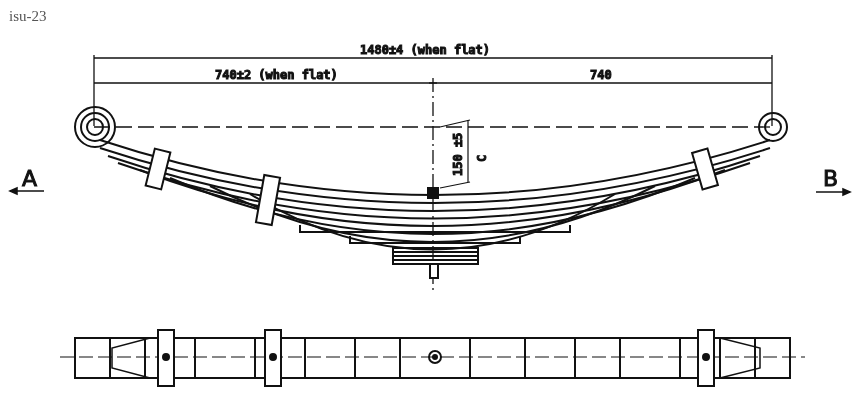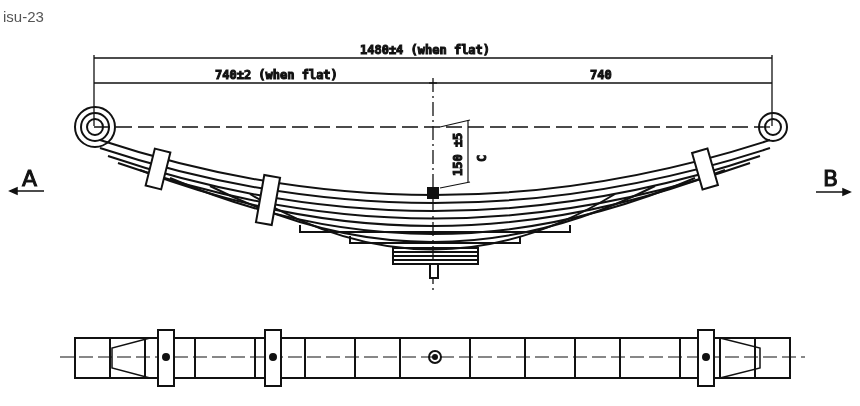--- a/index.html
+++ b/index.html
@@ -1,17 +1,17 @@
 <!DOCTYPE html>
 <html><head>
 <meta charset="utf-8">
 <style>
   html,body{margin:0;padding:0;background:#fff;}
   body{width:860px;height:406px;position:relative;overflow:hidden;font-family:"DejaVu Sans",sans-serif;}
-  .title{position:absolute;left:3px;top:8px;font-size:15px;color:#555;font-family:Liberation Sans, sans-serif;}
+  .title{position:absolute;left:9px;top:8px;font-size:15px;color:#555;font-family:Liberation Serif, serif;}
   svg{position:absolute;left:0;top:0;}
   .dim{font-family:"DejaVu Sans Mono",monospace;font-size:12px;font-weight:bold;fill:#111;}
   .lbl{font-family:"DejaVu Sans",sans-serif;font-size:22px;fill:#111;}
 </style>
 </head>
 <body>
 
 <div class="title">isu-23</div>
 
 <svg width="860" height="406" viewBox="0 0 860 406" stroke="#111" fill="none">

